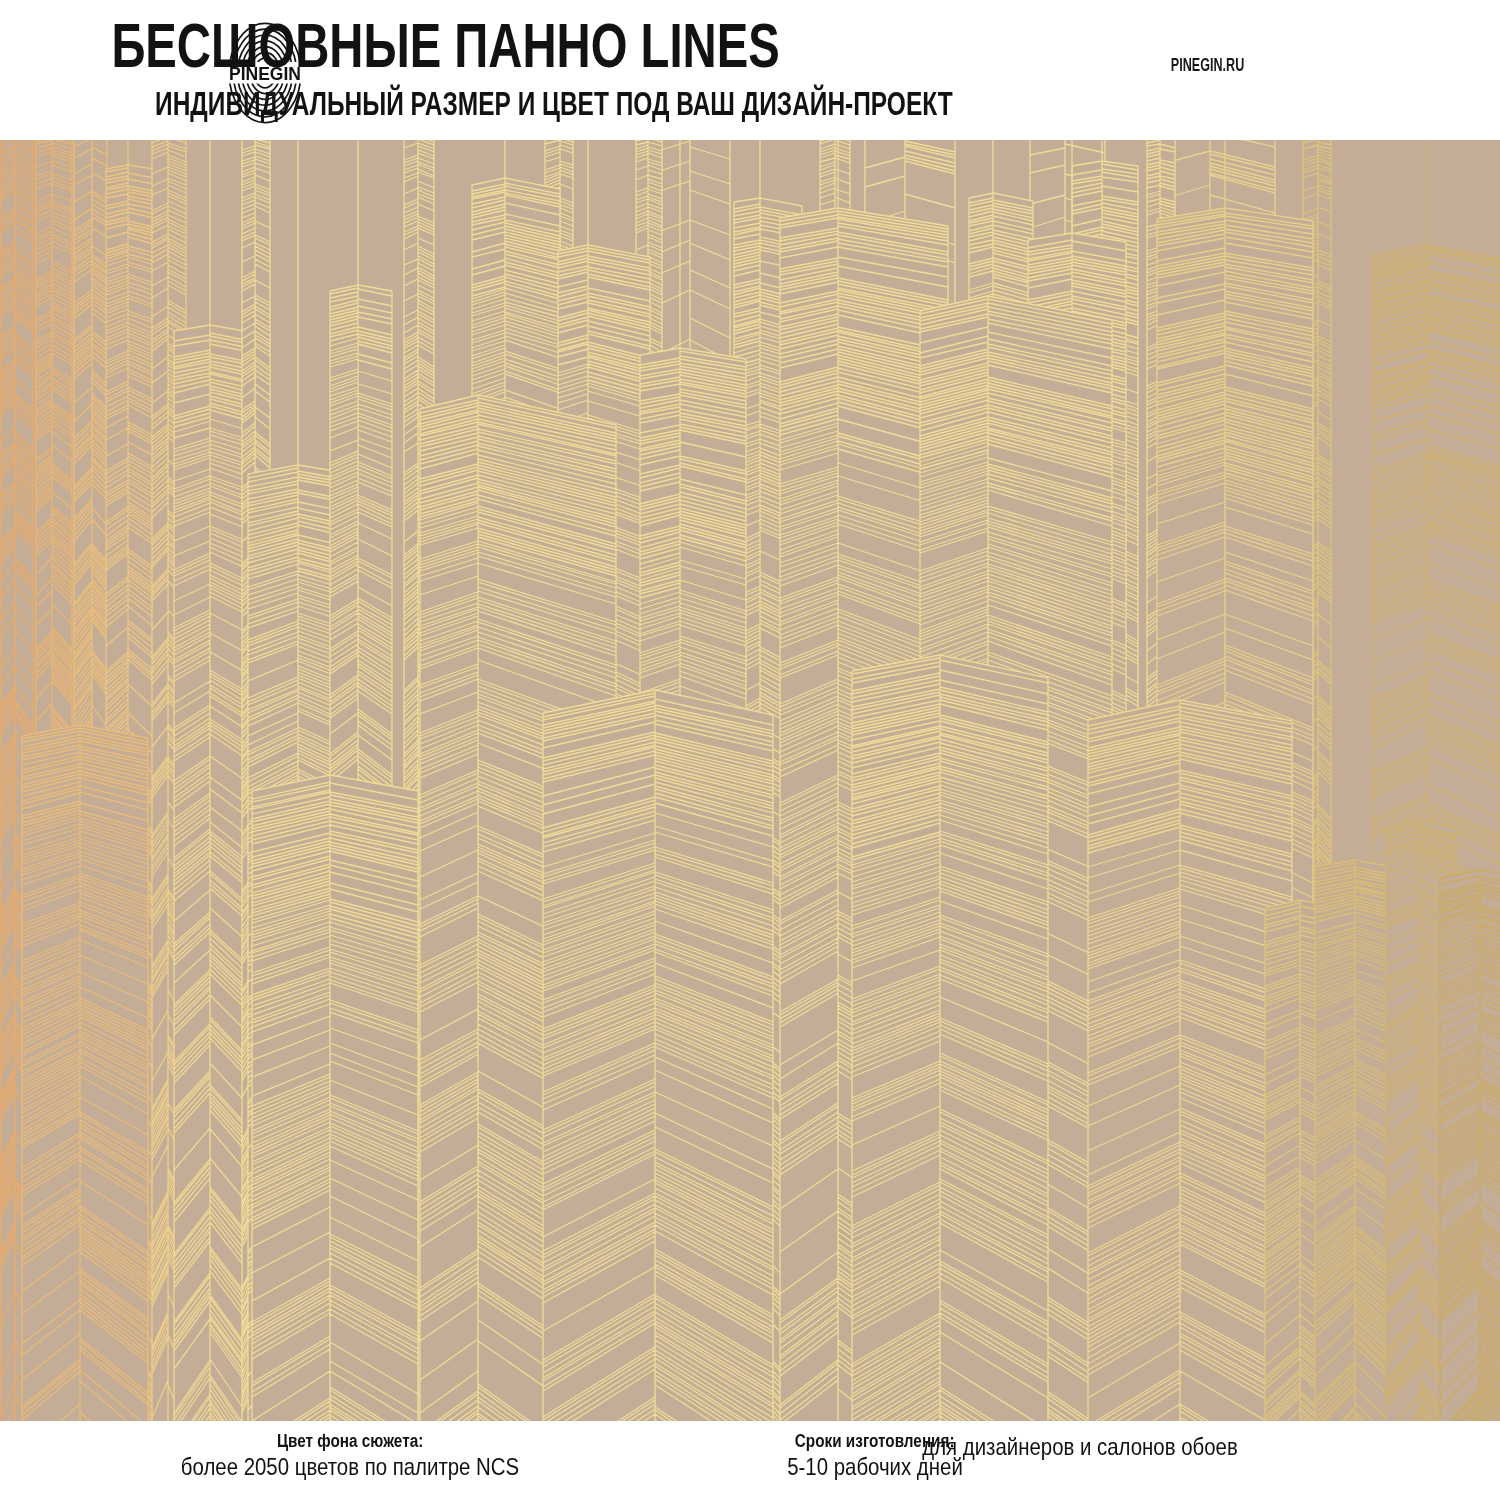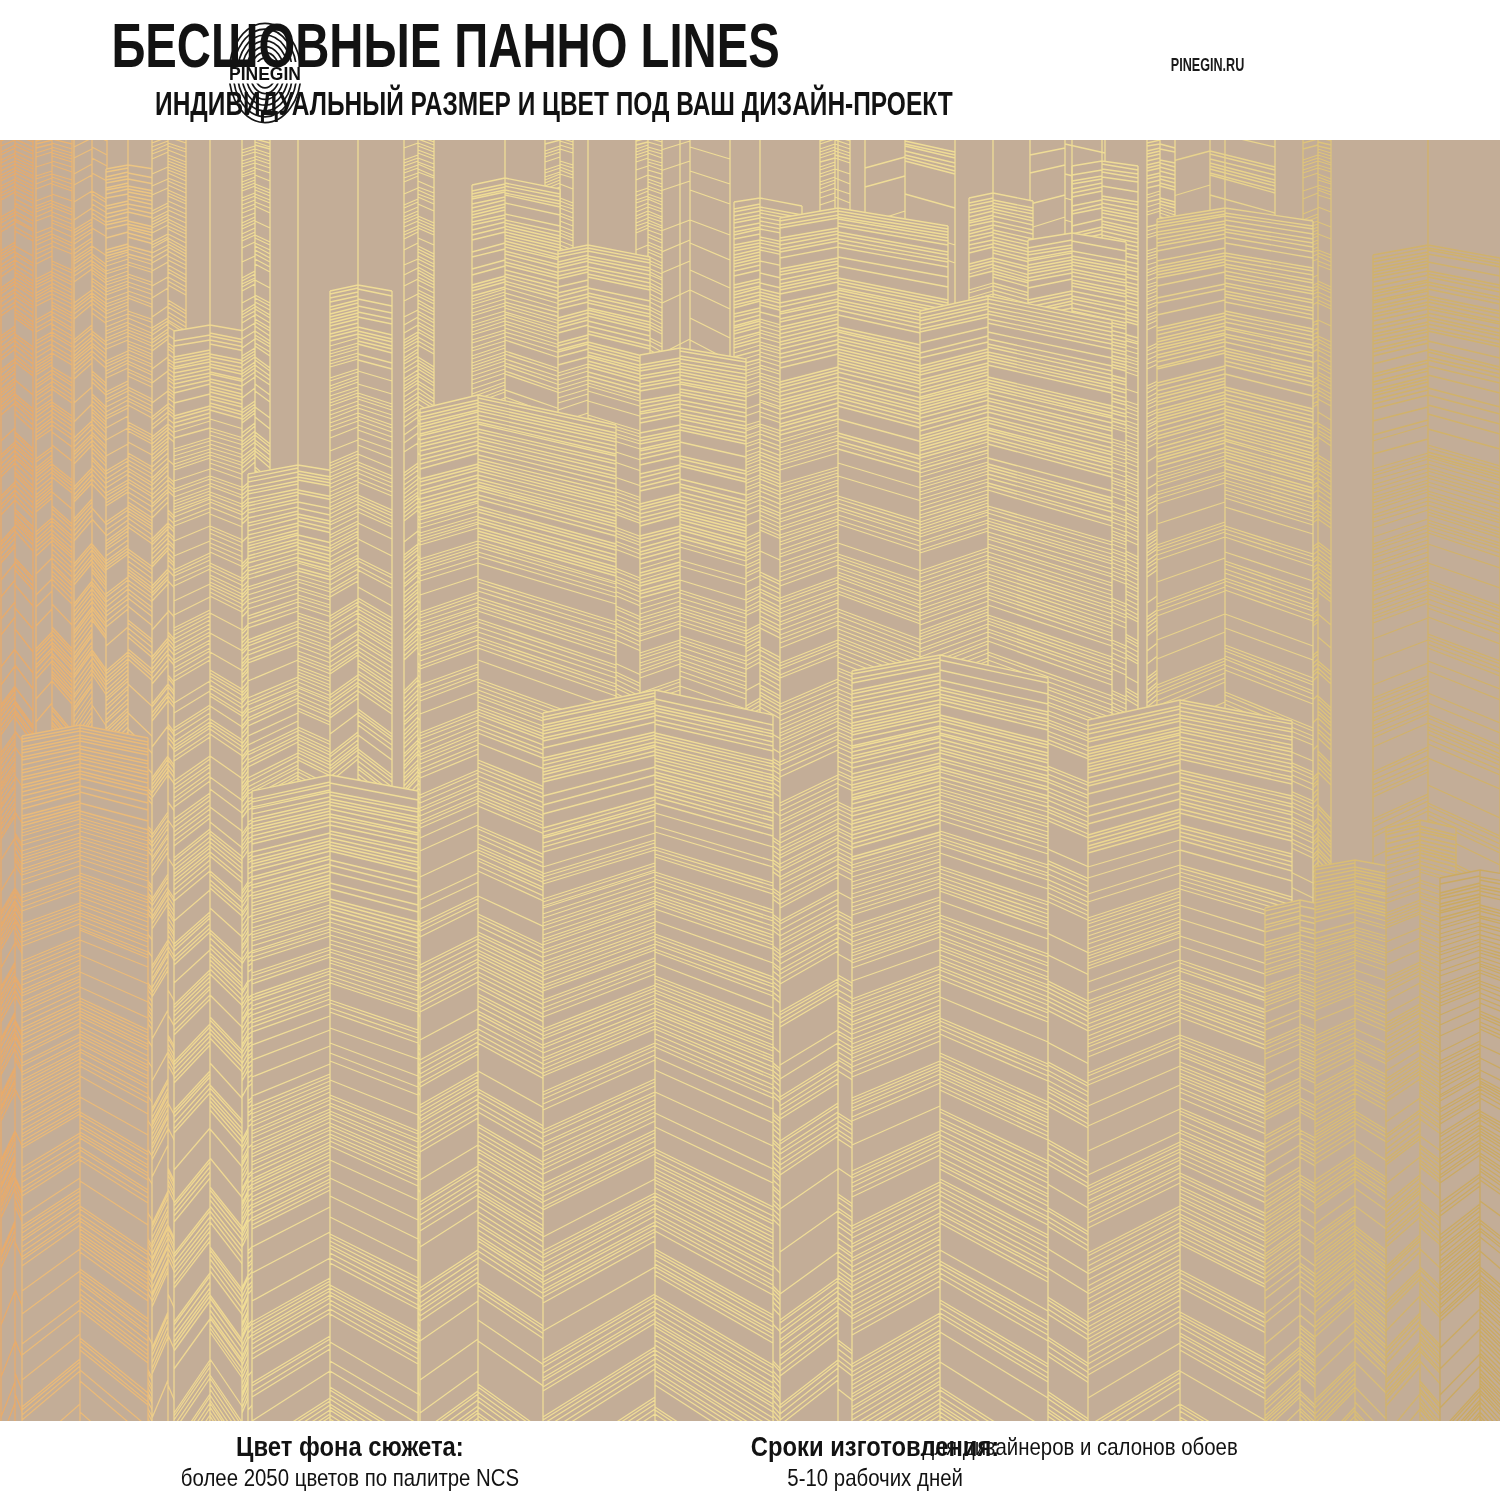--- a/index.html
+++ b/index.html
@@ -27,21 +27,21 @@
   .site>span{display:inline-block;transform:scaleX(.70);transform-origin:center;}
   
   .mural{
     position:absolute;left:0;top:140px;width:1500px;height:1281px;
     background:#C3AD97;overflow:hidden;
   }
   .mural svg{display:block;}
   
   .footer{position:absolute;left:0;top:1421px;width:1500px;height:79px;background:#ffffff;}
   .footer-col{position:absolute;top:10px;transform:translateX(-50%);text-align:center;white-space:nowrap;}
-  .f-label{font-size:28px;font-weight:bold;color:#121212;line-height:1.12;}
+  .f-label{font-size:18px;font-weight:bold;color:#121212;line-height:1.12;}
   .f-value{font-size:24px;font-weight:normal;color:#121212;line-height:1.12;margin-top:3px;}
   .f-label>span,.f-value>span{display:inline-block;transform:scaleX(.85);transform-origin:center;white-space:nowrap;}
 </style>
 </head>
 <body>
 
 <div class="page">
 
   <div class="header">
     <svg class="logo" viewBox="0 0 74 106" aria-hidden="true">

